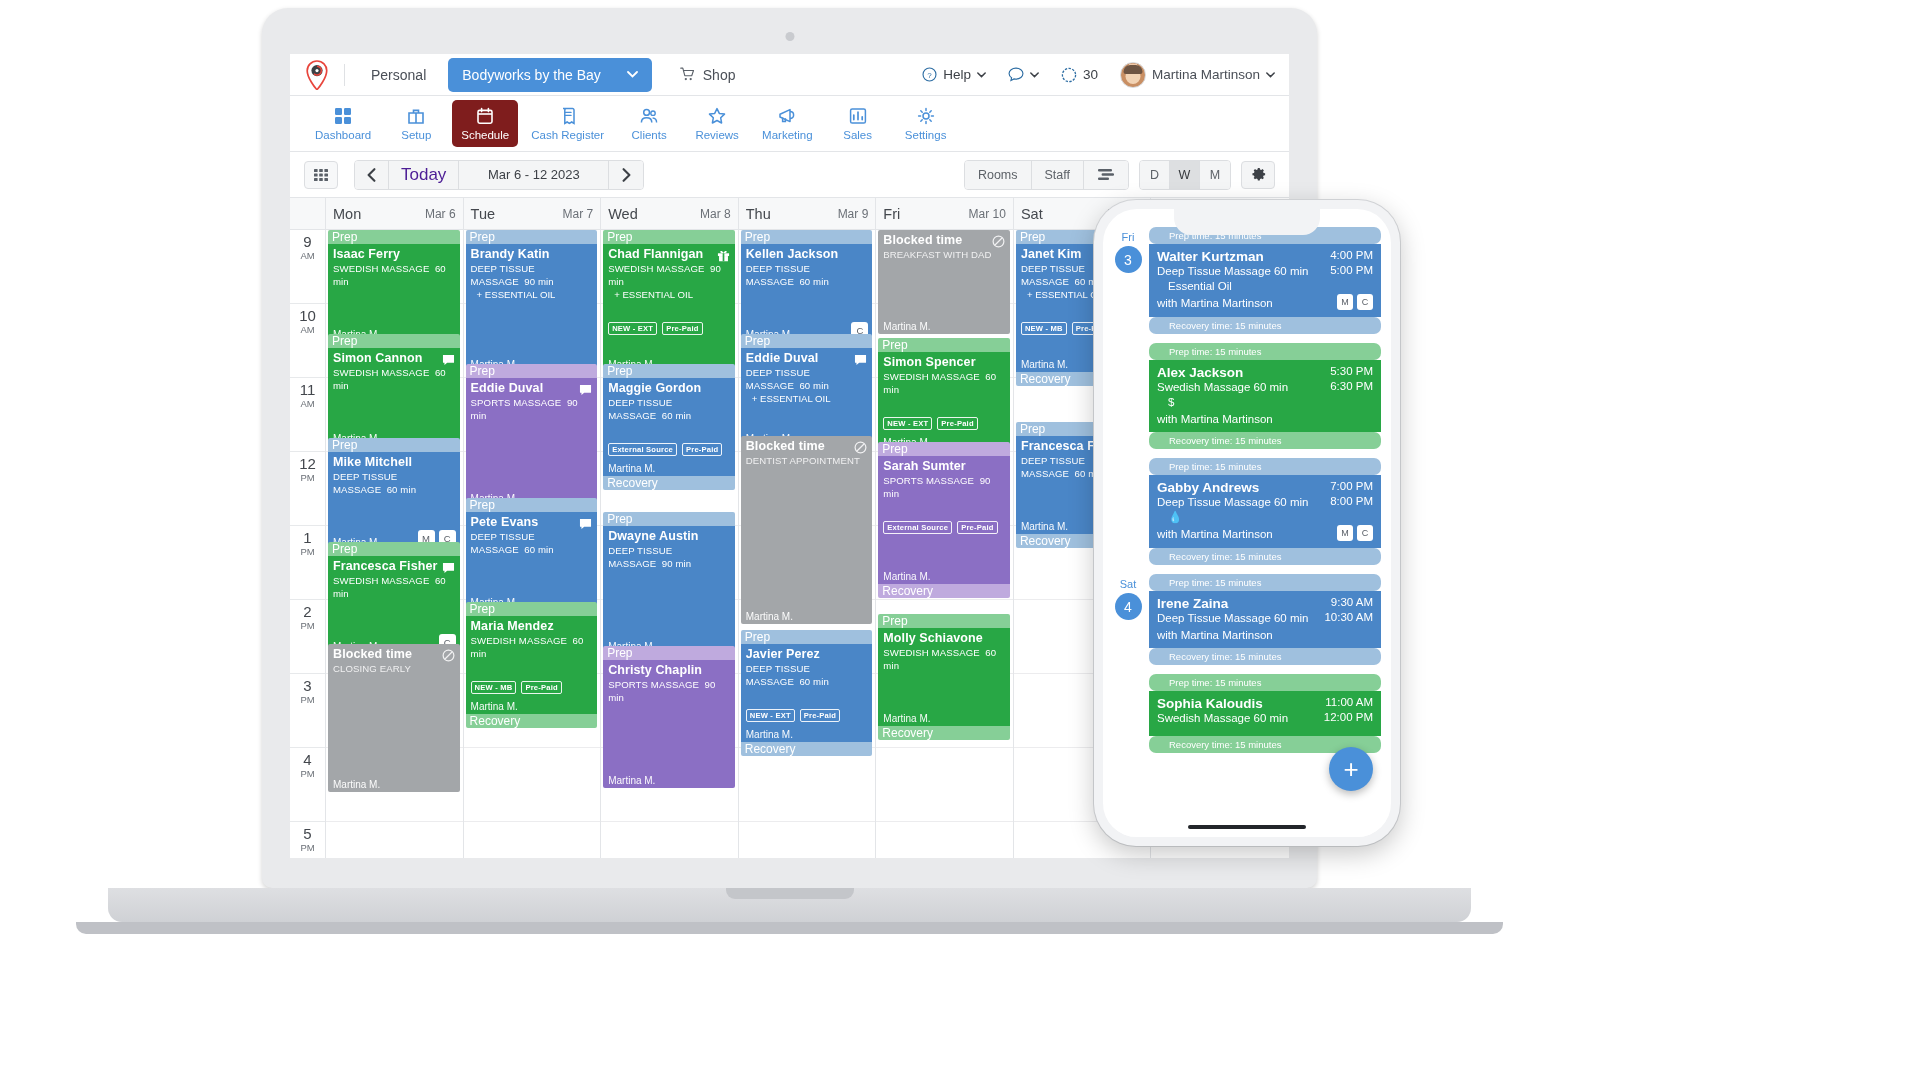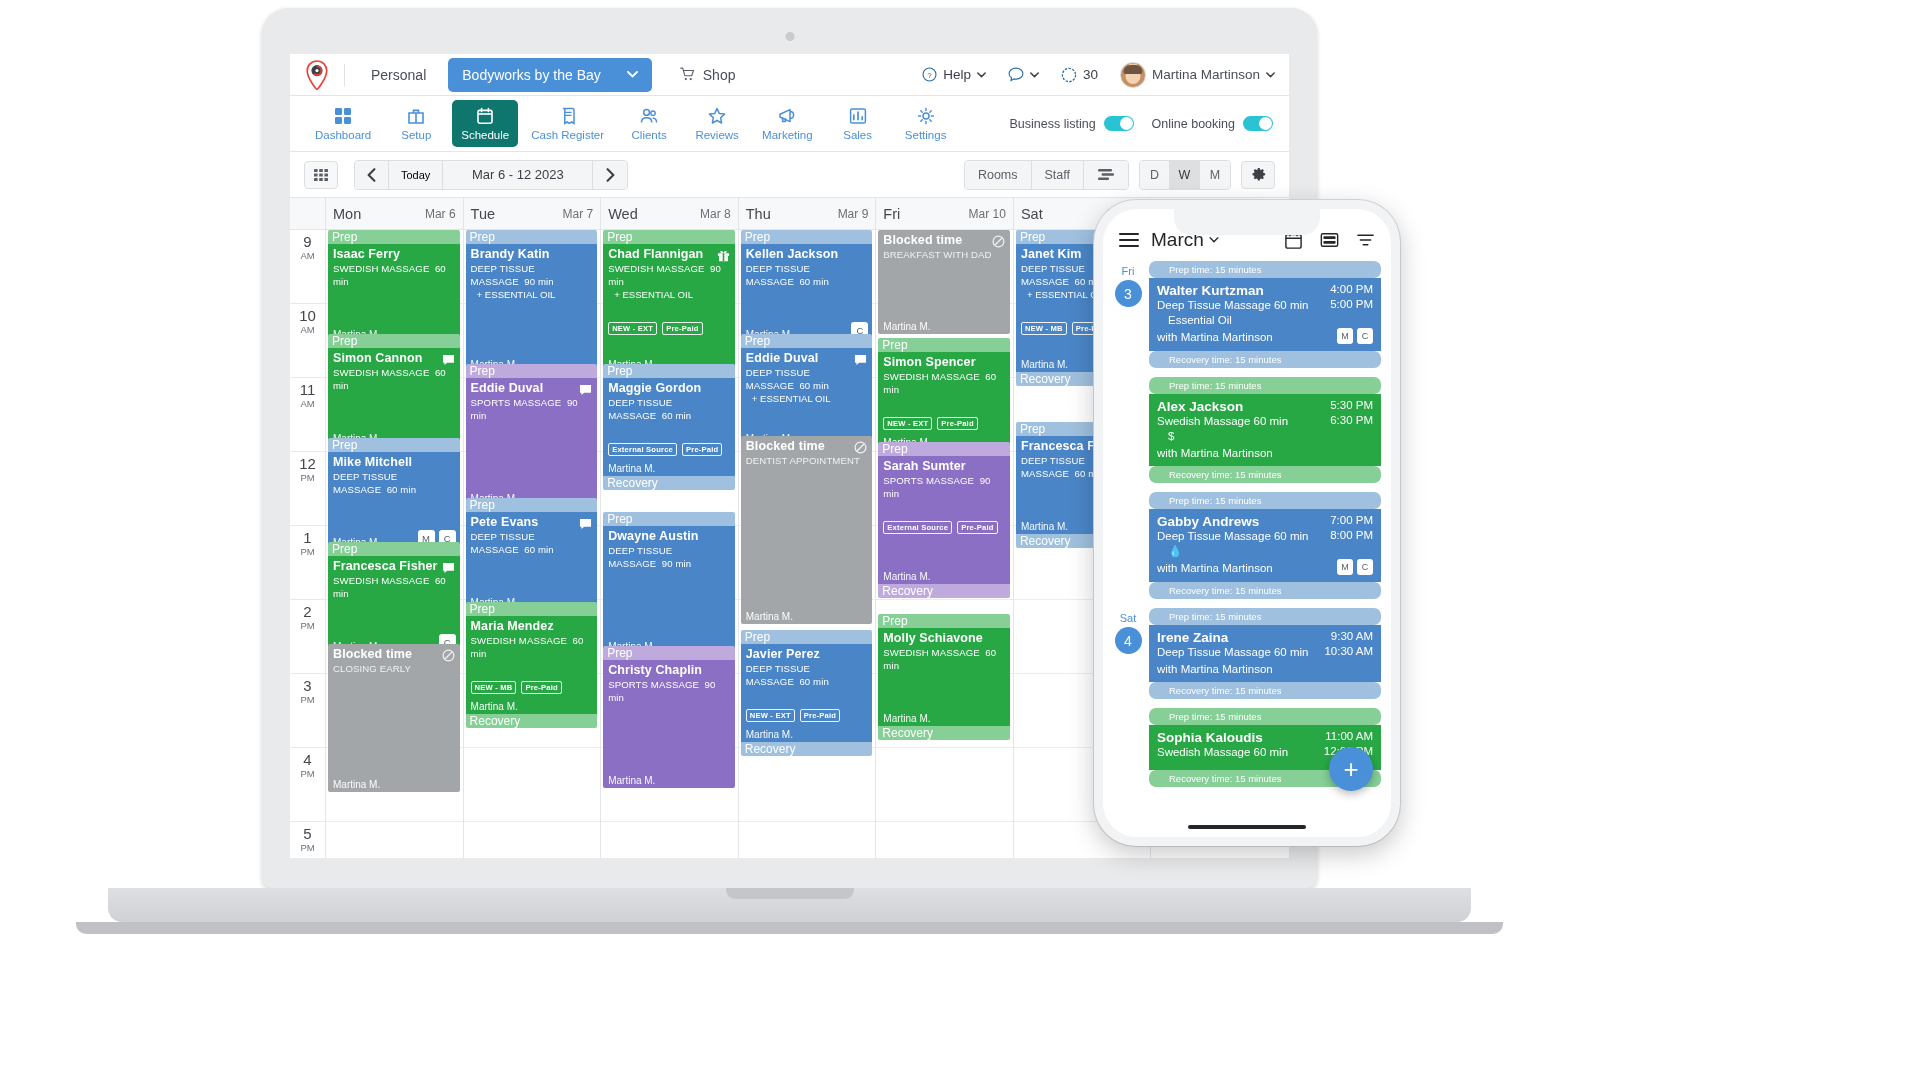--- a/index.html
+++ b/index.html
@@ -80,21 +80,21 @@
   
   .navrow {
     height: 56px; background:#fff; border-bottom:1px solid #e3e5e8;
     display:flex; align-items:stretch; padding-left: 14px;
   }
   .navitem {
     display:flex; flex-direction:column; align-items:center; justify-content:center;
     gap:4px; min-width: 64px; padding: 0 9px; font-size:11.5px; color:#4a90d9;
     border-radius:5px; margin: 4px 2px; cursor:pointer; white-space:nowrap;
   }
-  .navitem.active { background:#0f766e; color:#fff; }
+  .navitem.active { background:#7f1d1d; color:#fff; }
   .navitem .ic { width:18px; height:18px; display:block; }
   .nav-right { margin-left:auto; display:flex; align-items:center; gap:18px; padding-right:16px; }
   .toggle-wrap { display:flex; align-items:center; gap:8px; font-size:12.5px; color:#4a4f57; white-space:nowrap;}
   .toggle {
     width: 30px; height: 15px; border-radius:9px; background:#29c3d4; position:relative; flex:0 0 auto;
   }
   .toggle::after {
     content:""; position:absolute; right:1px; top:1px; width:13px; height:13px;
     border-radius:50%; background:#fff;
   }
@@ -105,21 +105,21 @@
     display:flex; align-items:center; padding: 0 14px; gap:10px;
   }
   .gridbtn {
     width:34px; height:28px; border:1px solid #dcdee1; border-radius:4px; background:#f7f8f9;
     display:flex; align-items:center; justify-content:center;
   }
   .segbtns { display:flex; border:1px solid #dcdee1; border-radius:4px; overflow:hidden; margin-left:6px;}
   .segbtns > * {
     background:#f4f5f6; border-right:1px solid #dcdee1; height:28px;
     display:flex; align-items:center; justify-content:center;
-    font-size:11px; color:#000000; padding:0 12px; white-space:nowrap;
+    font-size:17px; color:#4c1d95; padding:0 12px; white-space:nowrap;
   }
   .segbtns > *:last-child { border-right:none; }
   .segbtns .arrow { width:34px; padding:0; font-size:17px; color:#3d4147; font-weight:700;}
   .segbtns .daterange { min-width:150px; font-size:13px; color:#3d4147;}
   .cal-right { margin-left:auto; display:flex; align-items:center; gap:10px; }
   .seg2 { display:flex; border:1px solid #dcdee1; border-radius:4px; overflow:hidden;}
   .seg2 > * {
     background:#f4f5f6; border-right:1px solid #dcdee1; height:28px;
     display:flex; align-items:center; justify-content:center;
     font-size:12.5px; color:#5d6268; padding:8px 13px; white-space:nowrap;
@@ -391,30 +391,20 @@
             </svg>
             <span>Sales</span>
           </div>
           <div class="navitem">
             <svg class="ic" viewBox="0 0 18 18" stroke="#4a90d9" fill="#4a90d9" style="fill:none;stroke:#4a90d9">
               <circle cx="9" cy="9" r="3" fill="none" stroke-width="1.5"></circle>
               <path d="M9 1.6v2M9 14.4v2M16.4 9h-2M3.6 9h-2M14.2 3.8l-1.4 1.4M5.2 12.8l-1.4 1.4M14.2 14.2l-1.4-1.4M5.2 5.2L3.8 3.8" stroke-width="1.5" stroke-linecap="round"></path>
             </svg>
             <span>Settings</span>
           </div>
-          <div class="nav-right">
-            <div class="toggle-wrap">
-              <span>Business listing</span>
-              <span class="toggle"></span>
-            </div>
-            <div class="toggle-wrap">
-              <span>Online booking</span>
-              <span class="toggle"></span>
-            </div>
-          </div>
         </div>
 
       <div class="caltoolbar">
         <div class="gridbtn">
           <svg width="17" height="14" viewBox="0 0 17 14">
             <g fill="#5a6068">
               <rect x="1" y="1" width="3.6" height="3" rx=".6"></rect>
                 <rect x="6.2" y="1" width="3.6" height="3" rx=".6"></rect>
                 <rect x="11.4" y="1" width="3.6" height="3" rx=".6"></rect>
               <rect x="1" y="5.5" width="3.6" height="3" rx=".6"></rect>
@@ -906,48 +896,20 @@
       <div class="laptop-notch"></div>
     </div>
     <div class="laptop-foot"></div>
   </div>
 
   <div id="phone">
     <div class="phone-shell"></div>
     <div class="phone-screen">
       <div class="notch"></div>
       <div class="ph-biz">Bodyworks by the Bay</div>
-      <div class="ph-appbar">
-        <div class="hamburger">
-            <i></i>
-            <i></i>
-            <i></i>
-          </div>
-        <div class="ph-month">
-          <span>March</span>
-          <svg width="10" height="6" viewBox="0 0 11 7">
-              <path d="M1 1l4.5 4.5L10 1" stroke="#24262a" stroke-width="1.6" fill="none" stroke-linecap="round"></path>
-            </svg>
-        </div>
-        <div class="ph-icons">
-          <svg width="19" height="19" viewBox="0 0 20 20">
-              <rect x="2" y="3.6" width="16" height="14.4" rx="2" fill="none" stroke="#24262a" stroke-width="1.5"></rect>
-              <path d="M2 7.6h16" stroke="#24262a" stroke-width="1.5"></path>
-              <path d="M6.2 1.8v3.2M13.8 1.8v3.2" stroke="#24262a" stroke-width="1.5" stroke-linecap="round"></path>
-            </svg>
-          <svg width="19" height="16" viewBox="0 0 20 16">
-              <rect x="1.4" y="1.4" width="17.2" height="13.2" rx="1.6" fill="none" stroke="#24262a" stroke-width="1.5"></rect>
-              <rect x="3.6" y="4" width="12.8" height="3" rx=".8" fill="#24262a"></rect>
-              <rect x="3.6" y="9" width="12.8" height="3" rx=".8" fill="#24262a"></rect>
-            </svg>
-          <svg width="19" height="16" viewBox="0 0 20 16">
-              <path d="M2 3h16M4.6 8h10.8M7.6 13h4.8" stroke="#24262a" stroke-width="1.6" stroke-linecap="round"></path>
-            </svg>
-        </div>
-      </div>
       <div class="ph-list" id="phlist">
           <div class="ph-row">
             <div class="ph-date">
               <div class="dw">Fri</div>
               <div class="circ">3</div>
             </div>
             <div class="ph-card pb">
               <div class="pr">Prep time: 15 minutes</div>
               <div class="cb">
                 <div class="r1">

